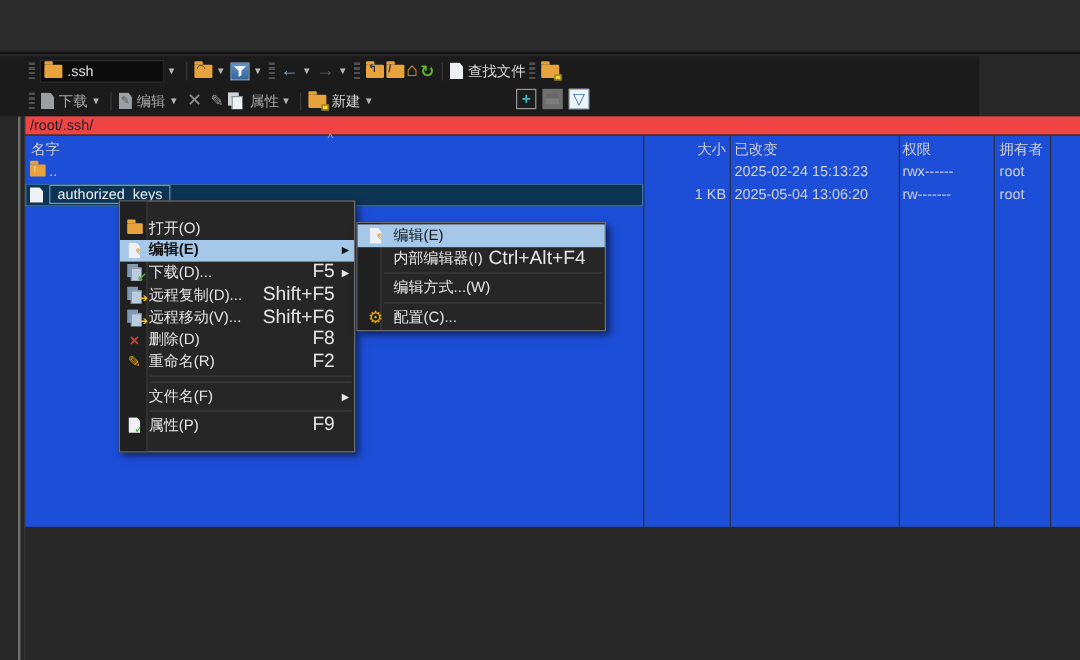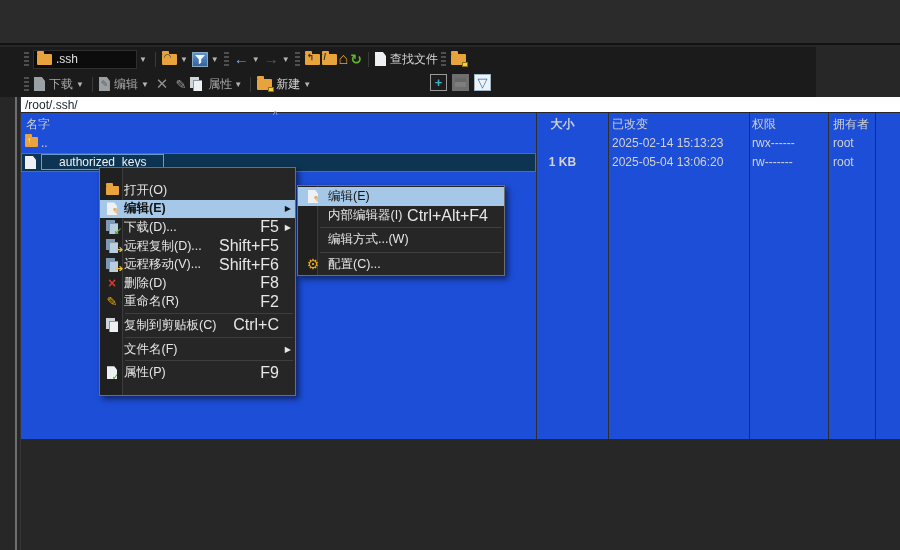--- a/index.html
+++ b/index.html
@@ -52,39 +52,39 @@
   .fold .badge { position:absolute; right:-2px; bottom:-2px; width:6px; height:5px;
     background:#f4d041; border:1px solid #8a7012; }
   .page { position:relative; width:11px; height:14px; background:#eef1f3; display:inline-block; flex:none;
     clip-path:polygon(0 0,72% 0,100% 28%,100% 100%,0 100%); }
   .page.gray { background:#9aa0a4; }
   .page .ov { position:absolute; left:0; right:0; top:0px; text-align:center; font-size:9px;
     font-weight:bold; line-height:14px; }
 
   
   .path-bar { position:absolute; left:21px; top:97px; width:879px; height:15px;
-    background:#ffffff; display:flex; align-items:center; }
+    background:#ef4444; display:flex; align-items:flex-start; }
   .path-text { font-size:12px; color:#18242e; padding-left:4px; }
   .splitter-a { position:absolute; left:15px; top:97px; width:2px; height:453px; background:#6e6e6e; }
   .splitter-b { position:absolute; left:20px; top:97px; width:1px; height:453px; background:#363636; }
 
   
   .file-panel { position:absolute; left:21px; top:113px; width:879px; height:326px; background:#1d4ed8; }
   .hdr { position:absolute; top:3px; font-size:12px; color:#cfcfcf; }
   .sort-ind { position:absolute; left:252px; top:-3px; font-size:10px; color:#9fb2c2; }
   .colsep { position:absolute; top:0; bottom:0; width:1px; background:#2e2e2e; }
   .frow { position:absolute; left:0; width:879px; height:19px; font-size:12px; color:#d2d2d2; }
   .fcell { position:absolute; top:2px; white-space:nowrap; }
-  .c-size { left:499px; width:85px; text-align:center;font-weight:bold; }
+  .c-size { left:499px; width:85px; text-align:right; }
   .c-date { left:591px; } .c-perm { left:731px; } .c-owner { left:812px; }
   .row-icon { position:absolute; left:4px; top:3px; }
   .c-name { left:20px; }
   .sel-box { position:absolute; left:0; top:0; width:515px; height:19px;
     background:#0d3553; border:1px solid #3a76ad; }
-  .focus-name { border:1px solid #6a9cc9; padding:0 17px; background:#0d3553; color:#eef2f6; }
+  .focus-name { border:1px solid #6a9cc9; padding:0 6px; background:#0d3553; color:#eef2f6; }
 
   
   .menu { position:absolute; background:#262626; border:1px solid #6e6e6e;
     box-shadow:3px 3px 6px rgba(0,0,0,.55); z-index:10; }
   .cmenu { left:99px; top:167px; width:197px; padding:13px 0; }
   .smenu { left:297px; top:185px; width:208px; padding:1px 0; }
   .gutterbg { position:absolute; left:0; top:0; bottom:0; background:#202020;
     border-right:1px solid #3c3c3c; }
   .cmenu .gutterbg { width:23px; } .smenu .gutterbg { width:20px; }
   .mi { position:relative; display:flex; align-items:center; height:18.6px;
@@ -245,21 +245,21 @@
   <span class="colsep" style="left:728px"></span>
   <span class="colsep" style="left:807px"></span>
   <span class="colsep" style="left:854px"></span>
 
   <div class="frow" style="top:21px">
     <span class="row-icon fold" style="width:13px;height:10px">
         <span class="ov" style="font-size:8px;color:#f2f2f2">↑</span>
       </span>
     <span class="fcell c-name">..</span>
     <span class="fcell c-size"></span>
-    <span class="fcell c-date">2025-02-14 15:13:23</span>
+    <span class="fcell c-date">2025-02-24 15:13:23</span>
     <span class="fcell c-perm">rwx------</span>
     <span class="fcell c-owner">root</span>
   </div>
 
   <div class="frow" style="top:40px">
     <span class="sel-box"></span>
     <span class="row-icon page" style="width:11px;height:13px"></span>
     <span class="fcell c-name focus-name" style="top:1px">authorized_keys</span>
     <span class="fcell c-size">1 KB</span>
     <span class="fcell c-date">2025-05-04 13:06:20</span>
@@ -343,31 +343,20 @@
     <span class="mico">
         <span class="glyph-pencil">✎</span>
       </span>
     <span class="mlabel">重命名(R)</span>
     <span class="msc">F2</span>
       <span class="marrow"></span>
   </div>
 
   <div class="msep"></div>
 
-  <div class="mi">
-    <span class="mico">
-        <span class="dbl-page">
-          <span class="p1"></span>
-          <span class="p2"></span>
-        </span>
-      </span>
-    <span class="mlabel">复制到剪贴板(C)</span>
-    <span class="msc">Ctrl+C</span>
-      <span class="marrow"></span>
-  </div>
 
   <div class="msep"></div>
 
 
   <div class="mi">
     <span class="mico"></span>
     <span class="mlabel">文件名(F)</span>
     <span class="msc"></span>
       <span class="marrow arr"></span>
   </div>

